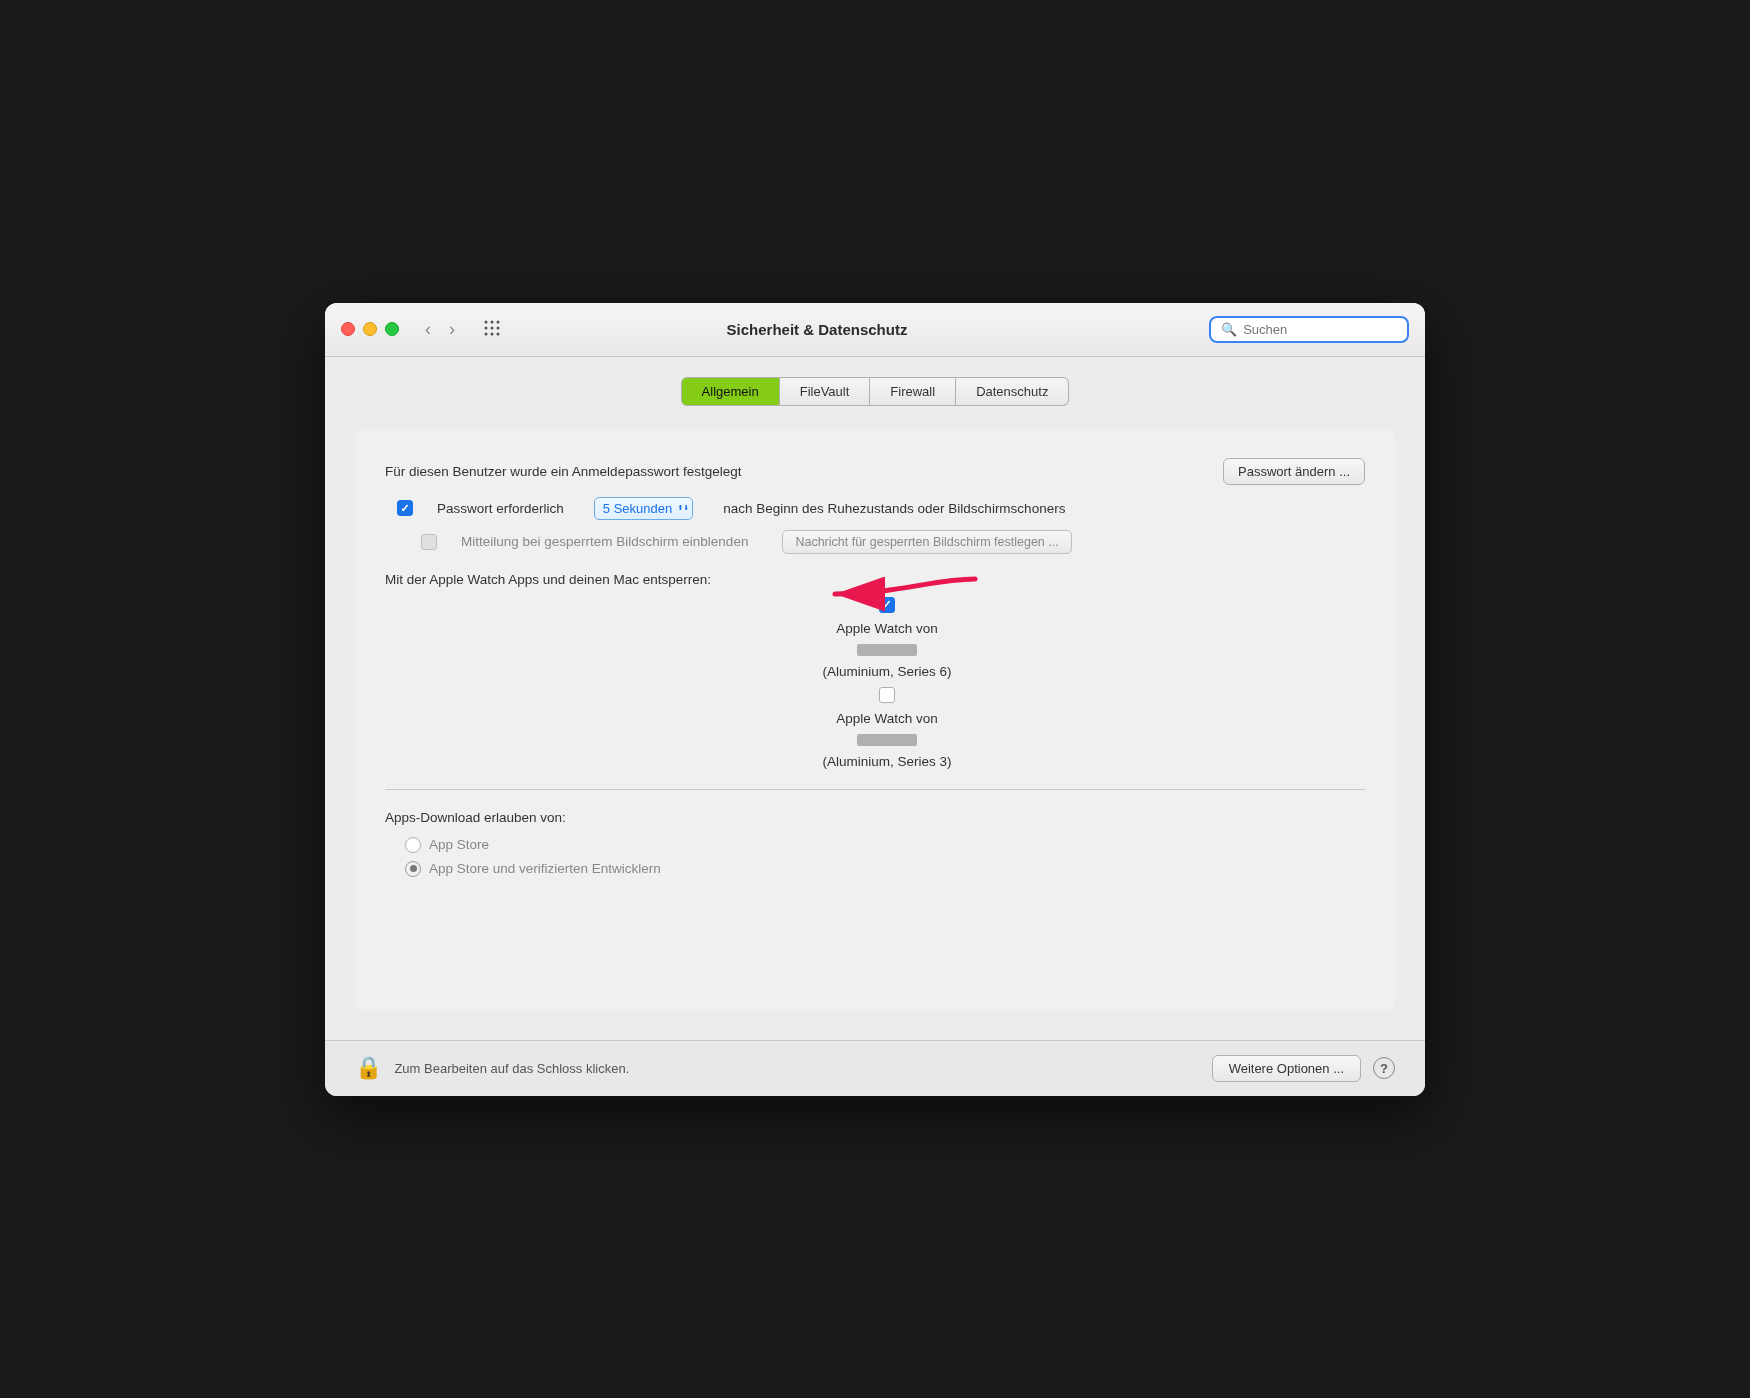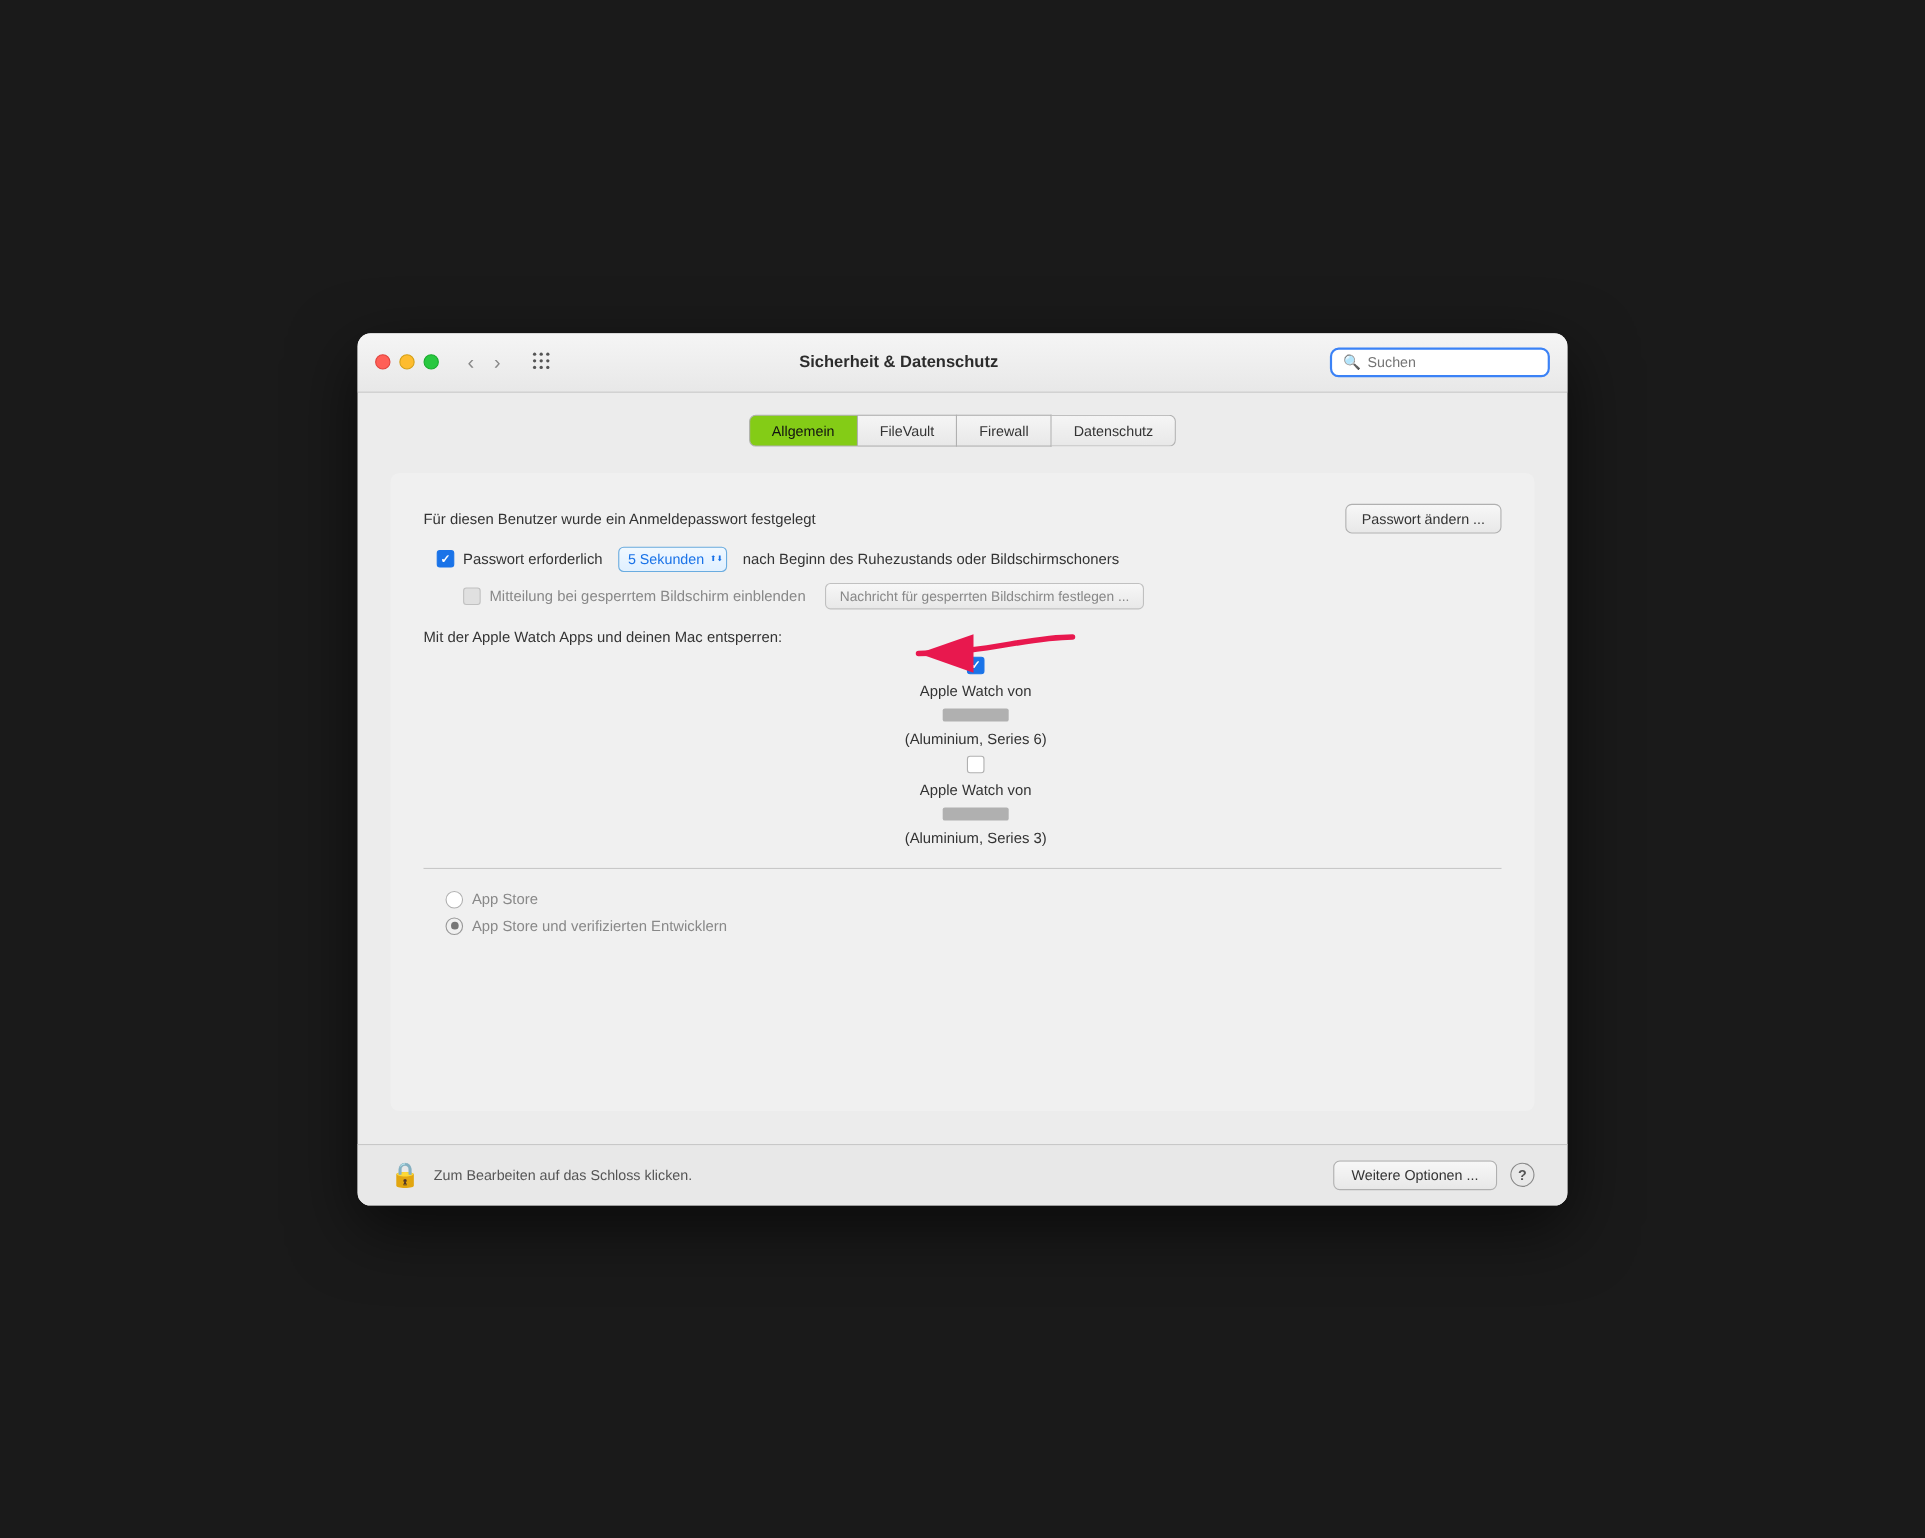--- a/index.html
+++ b/index.html
@@ -162,21 +162,21 @@
       border-radius: 6px;
       padding: 5px 14px;
       font-size: 13px;
       color: #333;
       cursor: pointer;
     }
 
     .checkbox-row {
       display: flex;
       align-items: center;
-      gap: 8px;
+      gap: 24px;
       margin-bottom: 10px;
       padding-left: 12px;
     }
 
     .checkbox-mac {
       width: 16px;
       height: 16px;
       border-radius: 3px;
       border: 1px solid #b0b0b0;
       background: white;
@@ -458,20 +458,21 @@
             <marker id="arrowhead" markerWidth="10" markerHeight="7" refX="10" refY="3.5" orient="auto">
               <polygon points="0 0, 10 3.5, 0 7" fill="#e8184e"></polygon>
             </marker>
           </defs>
           <path d="M 200 15 C 160 15, 120 30, 60 30" stroke="#e8184e" stroke-width="5" fill="none" marker-end="url(#arrowhead)" stroke-linecap="round"></path>
         </svg>
       </div>
 
       <hr class="divider">
 
+      <div class="section-label">Apps-Download erlauben von:</div>
 
       <div class="radio-row">
         <div class="radio-mac"></div>
         <span class="radio-label">App Store</span>
       </div>
 
       <div class="radio-row">
         <div class="radio-mac selected"></div>
         <span class="radio-label">App Store und verifizierten Entwicklern</span>
       </div>

